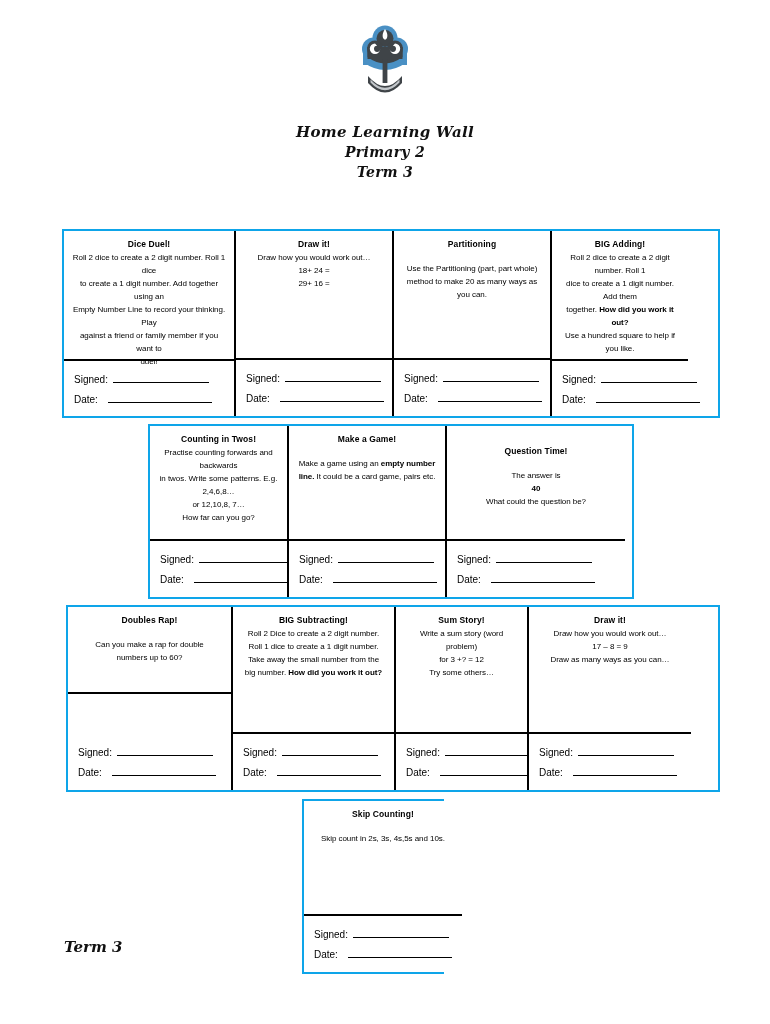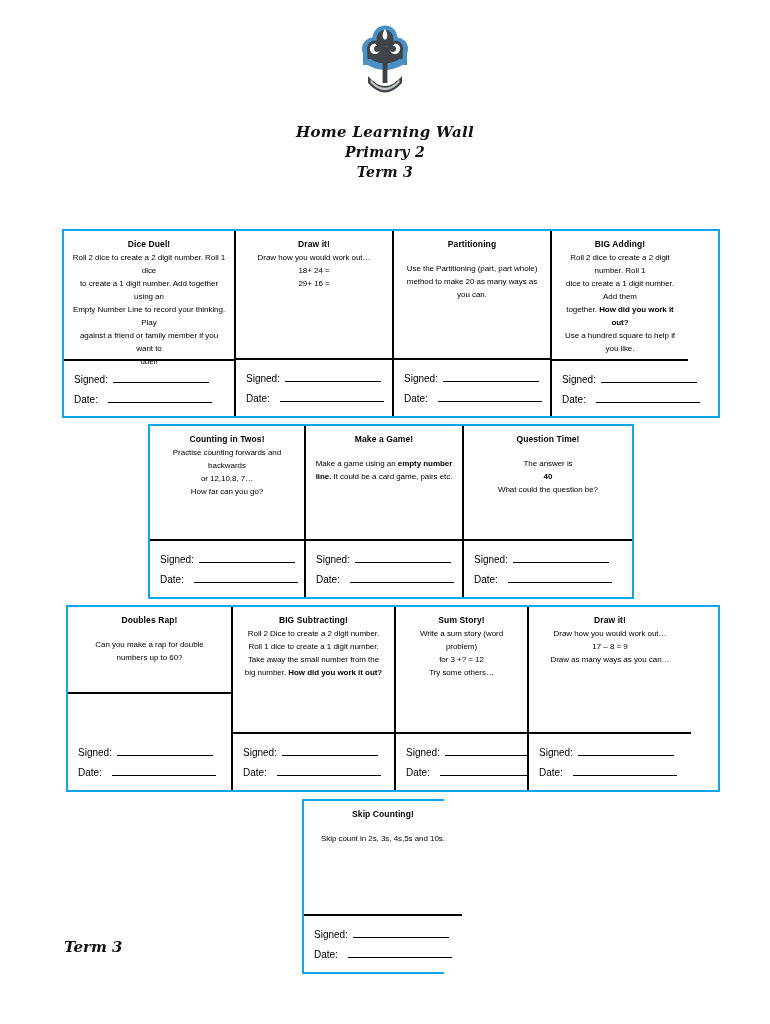--- a/index.html
+++ b/index.html
@@ -114,23 +114,23 @@
 
   
   #row-1 { left: 62px;  top: 229px; width: 658px; height: 189px; }
   #row-1 .c1 { width: 172px; }
   #row-1 .c2 { width: 158px; }
   #row-1 .c3 { width: 158px; }
   #row-1 .c4 { width: 136px; }
   #row-1 .task { height: 130px; }
 
   #row-2 { left: 148px; top: 424px; width: 486px; height: 175px; }
-  #row-2 .c1 { width: 156px; }
+  #row-2 .c1 { width: 139px; }
   #row-2 .c2 { width: 158px; }
-  #row-2 .c3 { width: 178px; }
+  #row-2 .c3 { width: 178px; margin-top: 12px; }
   #row-2 .task { height: 117px; }
 
   #row-3 { left: 66px;  top: 605px; width: 654px; height: 187px; }
   #row-3 .c1 { width: 165px; gap: 40px; }
   #row-3 .c2 { width: 163px; }
   #row-3 .c3 { width: 133px; }
   #row-3 .c4 { width: 162px; }
   #row-3 .task { height: 117px; }
 
   #row-4 { left: 302px; top: 799px; width: 142px; height: 175px; }
@@ -257,20 +257,21 @@
     </div>
   </div>
 </div>
 
 <div class="row" id="row-2">
   <div class="cell c1">
     <div class="task">
       <div class="task-title">Counting in Twos!</div>
       <div class="task-body">
         <span class="ln">Practise counting forwards and backwards</span>
+        <span class="ln">in twos.  Write some patterns. E.g. 2,4,6,8…</span>
         <span class="ln">or 12,10,8, 7…</span>
         <span class="ln">How far can you go?</span>
       </div>
     </div>
     <div class="sign">
       <span class="fld"><span class="lbl">Signed:</span><span class="rule rule-s"></span></span>
       <span class="fld"><span class="lbl">Date:</span><span class="rule rule-d"></span></span>
     </div>
   </div>
 

